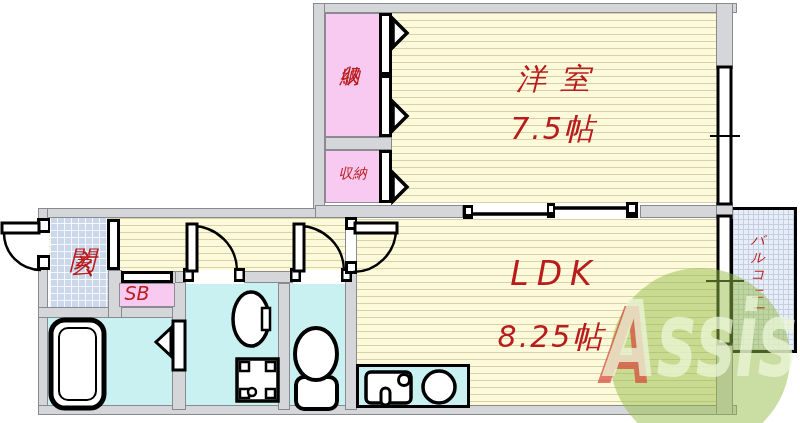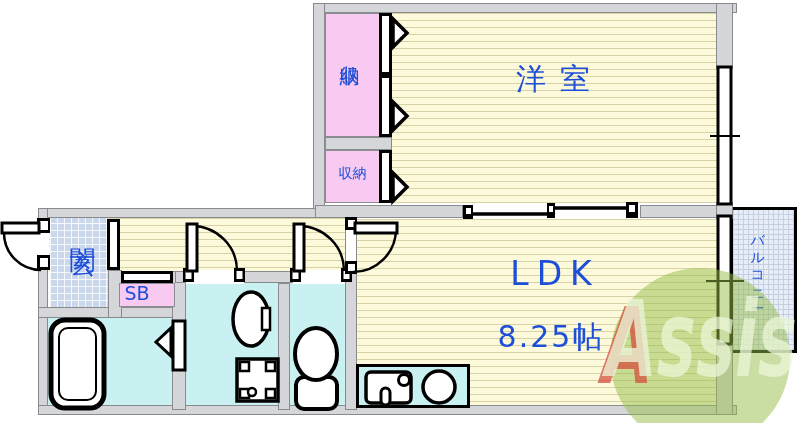--- a/index.html
+++ b/index.html
@@ -14,21 +14,21 @@
   .tile{background-color:#cbd7eb;
     background-image:repeating-linear-gradient(90deg,rgba(255,255,255,.8) 0 1px,transparent 1px 7px),
                      repeating-linear-gradient(0deg,rgba(255,255,255,.8) 0 1px,transparent 1px 7px);}
   .balcony{background-color:#e8eef7;border:3px solid #000;
     background-image:repeating-linear-gradient(90deg,#c5cfe2 0 1px,transparent 1px 5px),
                      repeating-linear-gradient(0deg,#c5cfe2 0 1px,transparent 1px 5px);}
   .wall{background:#d4d6d9;border:1px solid #888a8e;}
   .gap{background:#fff;}
   .panel{background:#fff;border:3px solid #000;}
   
-  .lbl{position:absolute;color:#1d4ed8;line-height:1.15;white-space:nowrap;}
+  .lbl{position:absolute;color:#b91c1c;line-height:1.15;white-space:nowrap;font-style:italic;}
   .center{text-align:center;}
   .vert{writing-mode:vertical-rl;}
   svg{position:absolute;left:0;top:0;pointer-events:none;}
   
   .wm-circle{position:absolute;border-radius:50%;background:rgba(150,188,72,0.5);}
   .wm-text{position:absolute;font-size:106px;line-height:1;font-weight:bold;font-style:italic;
            letter-spacing:0;transform:scaleX(0.62);transform-origin:0 0;white-space:nowrap;}
   .wm-rest{color:rgba(235,245,215,0.75);}
   .wm-a{position:relative;display:inline-block;color:rgba(235,245,215,0.78);}
   .wm-a-red{position:absolute;left:-7px;top:7px;color:rgba(215,72,60,0.72);z-index:-1;}
@@ -177,20 +177,21 @@
 
     <g>
       <rect x="366" y="372" width="45" height="31" rx="5" fill="#fff" stroke="#000" stroke-width="3.5"></rect>
       <circle cx="404" cy="380" r="5.5" fill="#fff" stroke="#000" stroke-width="3"></circle>
       <rect x="381" y="388" width="9" height="17" rx="4.5" fill="#fff" stroke="#000" stroke-width="3"></rect>
     </g>
     <circle cx="439" cy="387" r="16" fill="#fff" stroke="#000" stroke-width="3.5"></circle>
   </svg>
 
   <div class="lbl center" style="left:443px;top:62px;width:220px;font-size:30px;letter-spacing:14px;text-indent:14px;">洋室</div>
+  <div class="lbl center" style="left:443px;top:112px;width:220px;font-size:30px;letter-spacing:2px;">7.5帖</div>
 
   <div class="lbl center" style="left:441px;top:255px;width:220px;font-size:33px;letter-spacing:8px;text-indent:8px;">LDK</div>
   <div class="lbl center" style="left:441px;top:308px;width:220px;font-size:30px;letter-spacing:2px;margin-top:12px;">8.25帖</div>
 
   <div class="lbl vert" style="left:338px;top:50px;font-size:20px;">収納</div>
   <div class="lbl center" style="left:325px;top:165px;width:55px;font-size:14px;">収納</div>
 
   <div class="lbl vert" style="left:67px;top:228px;font-size:26px;">玄関</div>
 
   <div class="lbl center" style="left:119px;top:283px;width:36px;font-size:19px;">SB</div>

